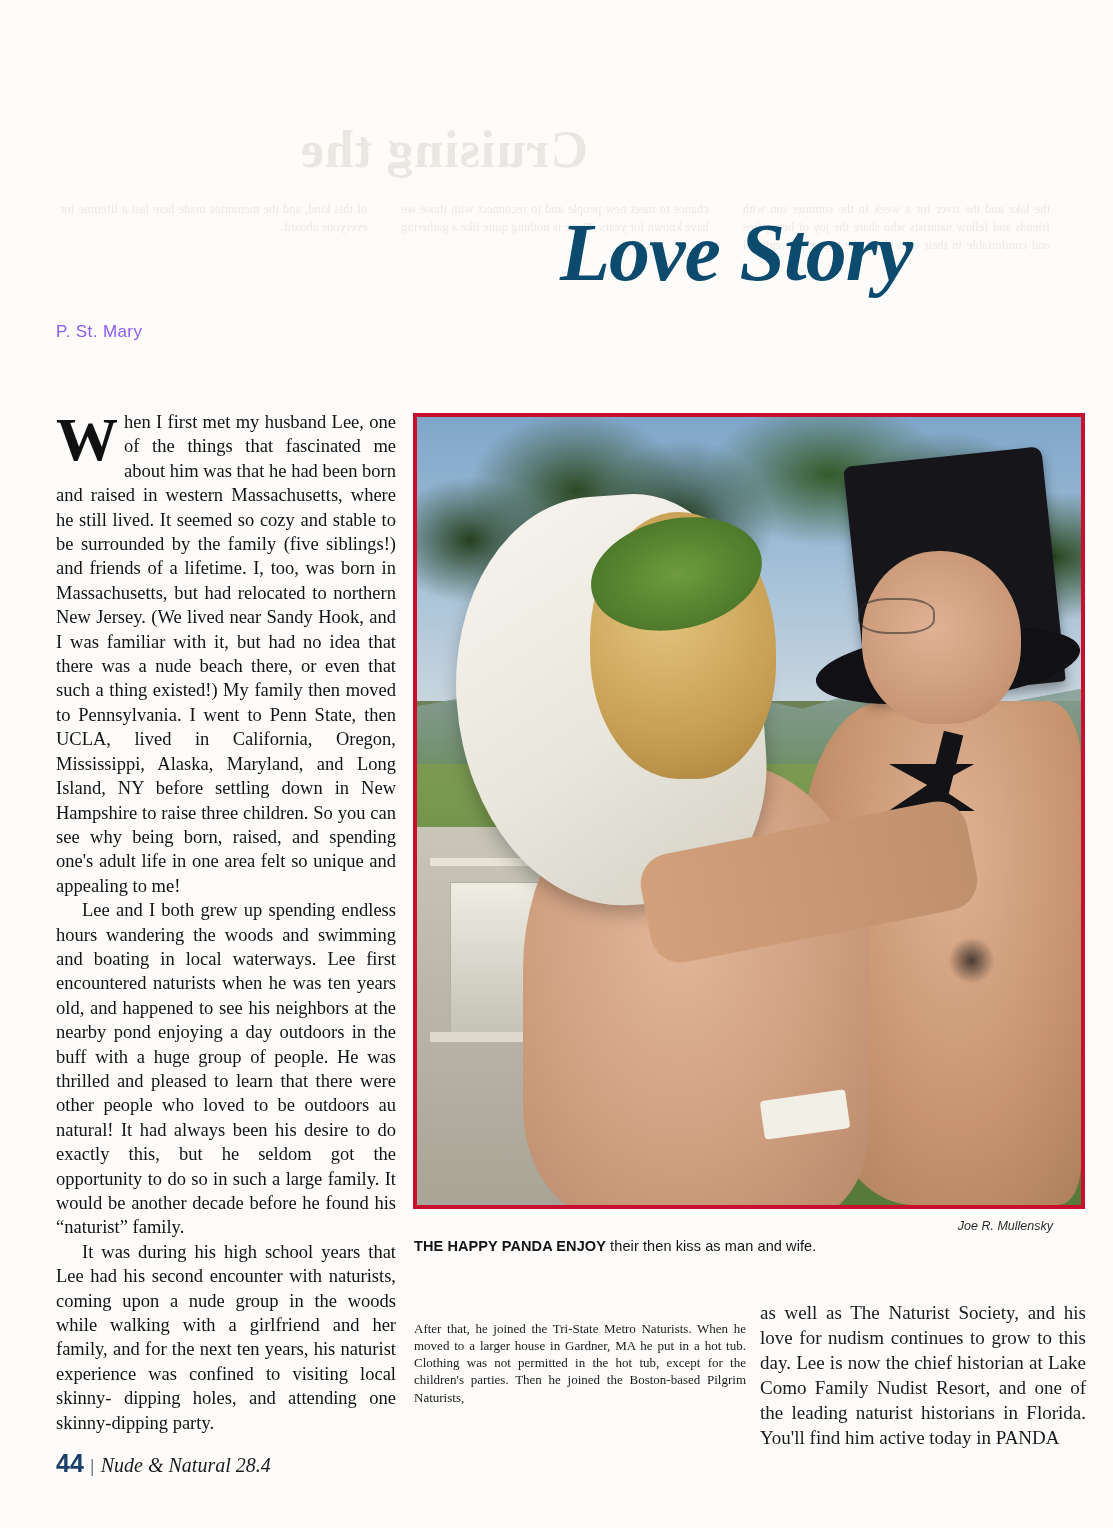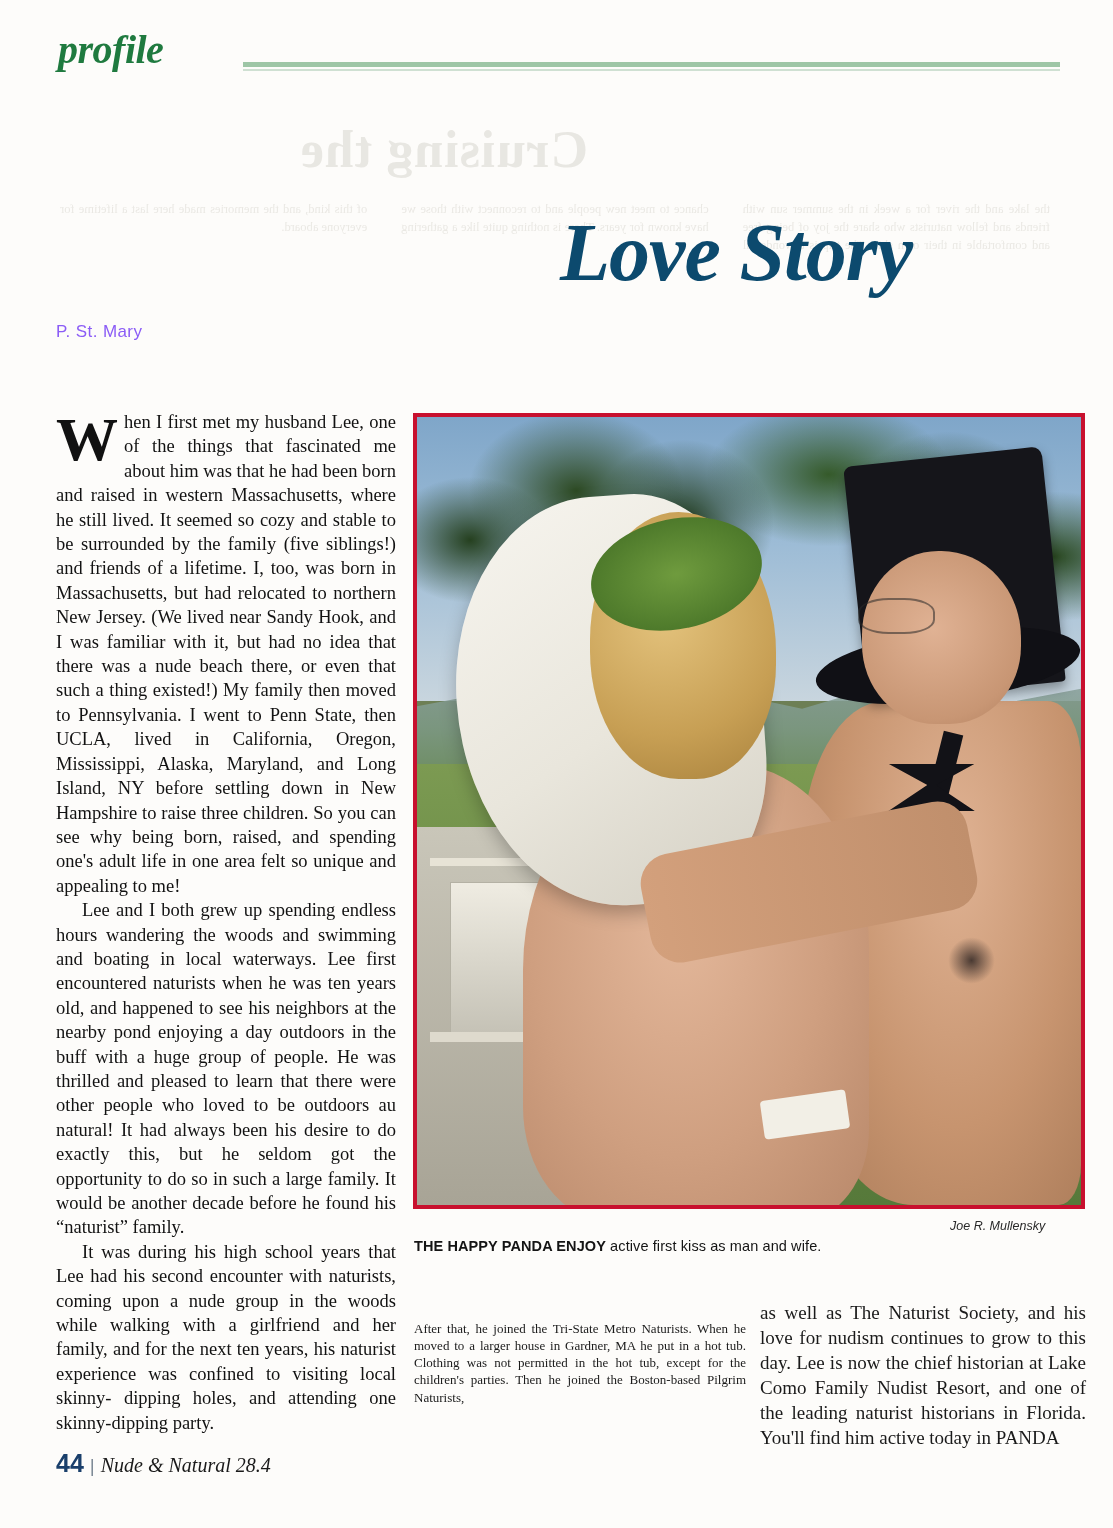--- a/index.html
+++ b/index.html
@@ -266,22 +266,23 @@
     border-radius: 50%;
   }
   .glasses {
     position: absolute; right: 22%; top: 23%; width: 11%; height: 4%;
     border: 2px solid rgba(40,40,40,.55);
     border-radius: 40%;
   }
   .photo-credit {
     position: absolute;
     top: 1219px;
-    left: 950px;
+    left: 918px;
     width: 135px;
+    text-align: right;
     font-family: "Liberation Sans", sans-serif;
     font-size: 12.5px;
     font-style: italic;
     color: #2a2a2a;
   }
   .caption {
     position: absolute;
     top: 1238px;
     left: 414px;
     width: 670px;
@@ -336,25 +337,20 @@
   }
 </style>
 </head>
 <body>
 
 <div class="page">
 
   <div class="ghost ghost-title">Cruising the</div>
   <div class="ghost ghost-cols">the lake and the river for a week in the summer sun with friends and fellow naturists who share the joy of being free and comfortable in their own skin. The trip is a wonderful chance to meet new people and to reconnect with those we have known for years. There is nothing quite like a gathering of this kind, and the memories made here last a lifetime for everyone aboard.</div>
 
-  <div class="profile-head">
-    <span class="profile-word">profile</span>
-    <span class="profile-rule"></span>
-    <span class="profile-rule2"></span>
-  </div>
 
   <div class="title-sub">Love Story</div>
   <div class="byline">P. St. Mary</div>
 
   <div class="col-left">
     <p class="first">
       <span class="dropcap">W</span><span class="lead-bold">hen I first met my</span><span> husband Lee, one of the things that fascinated me about him was that he had been born and raised in western Massachusetts, where he still lived. It seemed so cozy and stable to be surrounded by the family (five siblings!) and friends of a lifetime. I, too, was born in Massachusetts, but had relocated to northern New Jersey. (We lived near Sandy Hook, and I was familiar with it, but had no idea that there was a nude beach there, or even that such a thing existed!) My family then moved to Pennsylvania. I went to Penn State, then UCLA, lived in California, Oregon, Mississippi, Alaska, Maryland, and Long Island, NY before settling down in New Hampshire to raise three children. So you can see why being born, raised, and spending one's adult life in one area felt so unique and appealing to me!</span>
     </p>
     <p>Lee and I both grew up spending endless hours wandering the woods and swimming and boating in local waterways. Lee first encountered naturists when he was ten years old, and happened to see his neighbors at the nearby pond enjoying a day outdoors in the buff with a huge group of people. He was thrilled and pleased to learn that there were other people who loved to be outdoors au natural! It had always been his desire to do exactly this, but he seldom got the opportunity to do so in such a large family. It would be another decade before he found his “naturist” family.</p>
     <p>It was during his high school years that Lee had his second encounter with naturists, coming upon a nude group in the woods while walking with a girlfriend and her family, and for the next ten years, his naturist experience was confined to visiting local skinny- dipping holes, and attending one skinny-dipping party.</p>
@@ -383,21 +379,21 @@
       <div class="hair"></div>
       <div class="wreath"></div>
       <div class="arm"></div>
       <div class="cuff"></div>
     </div>
   </div>
 
   <div class="photo-credit">Joe R. Mullensky</div>
 
   <div class="caption">
-    <b>THE HAPPY PANDA ENJOY</b><span> active first kiss as man and wife.</span>
+    <b>THE HAPPY PANDA ENJOY</b><span> their then kiss as man and wife.</span>
   </div>
 
   <div class="col-mid">
     <p>After that, he joined the Tri-State Metro Naturists. When he moved to a larger house in Gardner, MA he put in a hot tub. Clothing was not permitted in the hot tub, except for the children's parties. Then he joined the Boston-based Pilgrim Naturists,</p>
   </div>
   <div class="col-right">
     <p>as well as The Naturist Society, and his love for nudism continues to grow to this day. Lee is now the chief historian at Lake Como Family Nudist Resort, and one of the leading naturist historians in Florida. You'll find him active today in PANDA</p>
   </div>
 
   <div class="footer">

